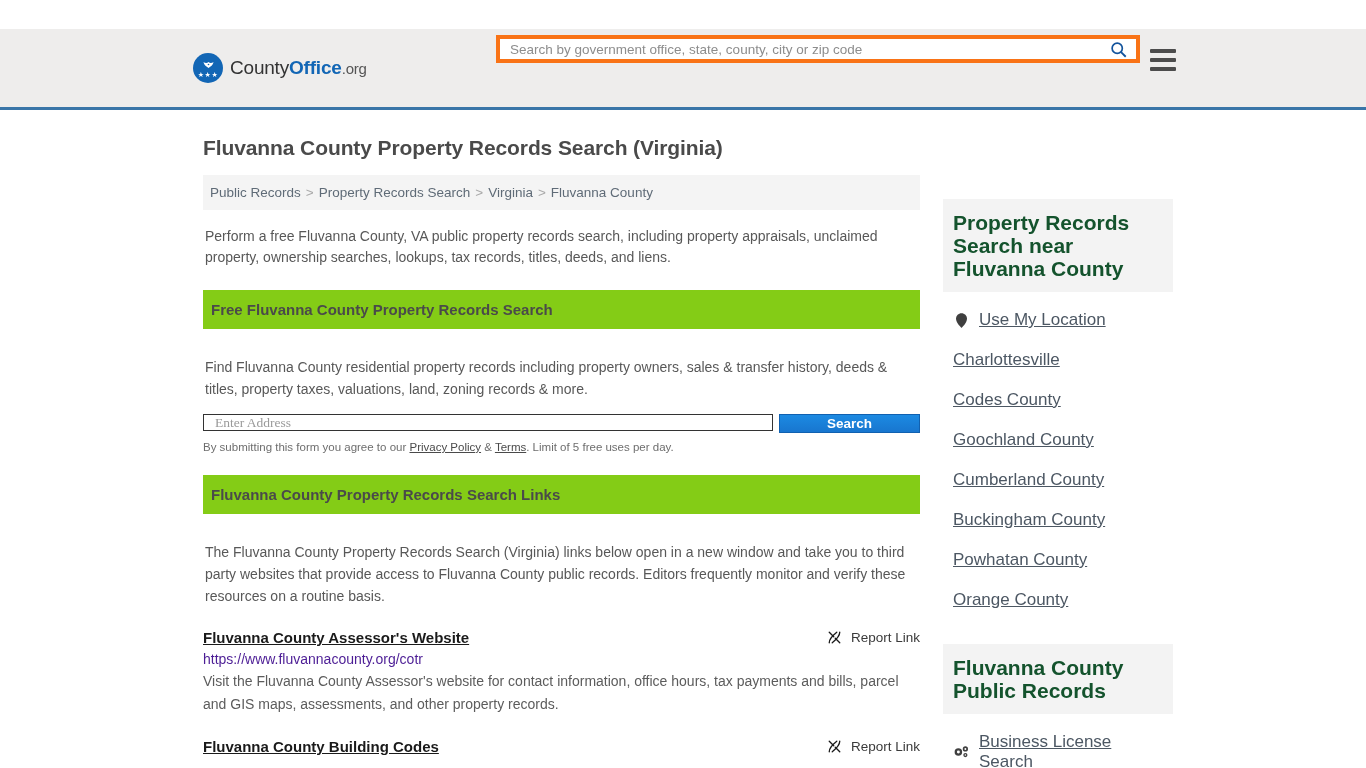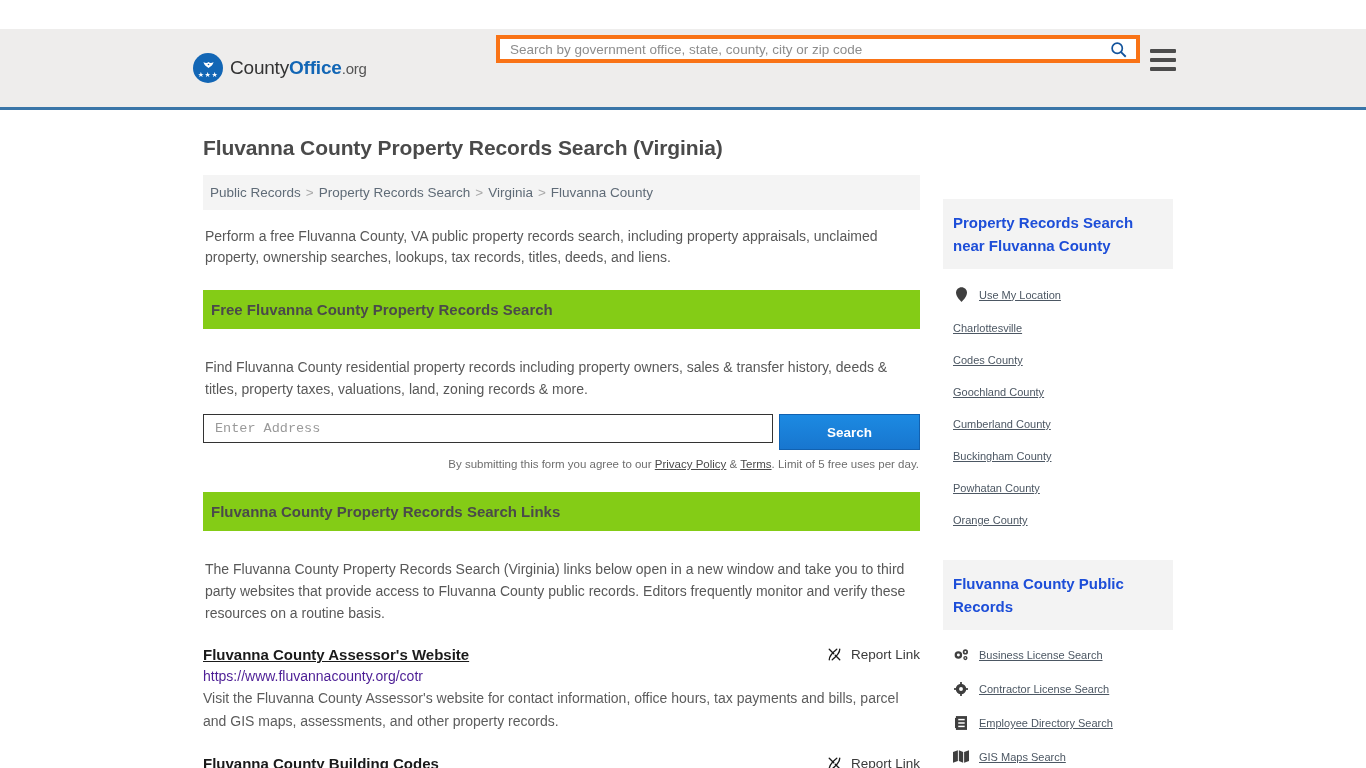--- a/index.html
+++ b/index.html
@@ -153,44 +153,44 @@
     color: #585858;
     padding: 13px 2px 0 2px;
   }
 
   .form-row {
     display: flex;
     margin-top: 14px;
   }
   .form-row input {
     width: 575px;
-    height: 29px;
+    height: 17px;
     border: 1px solid #333333;
     outline: none;
-    font-family: Liberation Mono, monospace;
+    font-family: Liberation Serif, serif;
     font-size: 13.5px;
     color: #444;
     padding: 0 11px;
   }
   .form-row input::placeholder { color: #9a9a9a; }
   .form-row button {
     width: 142px;
-    height: 36px;
+    height: 19px;
     margin-left: 6px;
     background: linear-gradient(#1c8ae2, #1876cf);
     border: 1px solid #1161b0;
     color: #ffffff;
     font-family: "Liberation Sans", sans-serif;
     font-size: 13.5px;
     font-weight: bold;
     cursor: pointer;
   }
 
   .disclaimer {
-    text-align: right;
+    text-align: left;
     font-size: 11.5px;
     color: #6e6e6e;
     margin-top: 8px;
     padding-right: 1px;
   }
   .disclaimer a { color: #4a4a4a; text-decoration: underline; }
 
   .links-intro {
     font-size: 14px;
     line-height: 22px;
@@ -238,31 +238,31 @@
     line-height: 23px;
     color: #5c5c5c;
     margin-top: 3px;
   }
 
   
   .side-panel { margin-top: 24px; }
   .side-head {
     background: #f3f3f3;
     padding: 12px 10px;
-    font-size: 15px;
+    font-size: 21px;
     font-weight: bold;
-    color: #1d4ed8;
+    color: #14532d;
     line-height: 23px;
   }
   .side-list { padding: 8px 10px 0 10px; }
   .side-item {
     display: flex;
     align-items: center;
     padding: 10px 0;
-    font-size: 11px;
+    font-size: 17px;
   }
   .side-item a {
     color: #4c5763;
     text-decoration: underline;
     cursor: pointer;
   }
   .side-ico {
     width: 16px;
     margin-right: 10px;
     display: flex;

